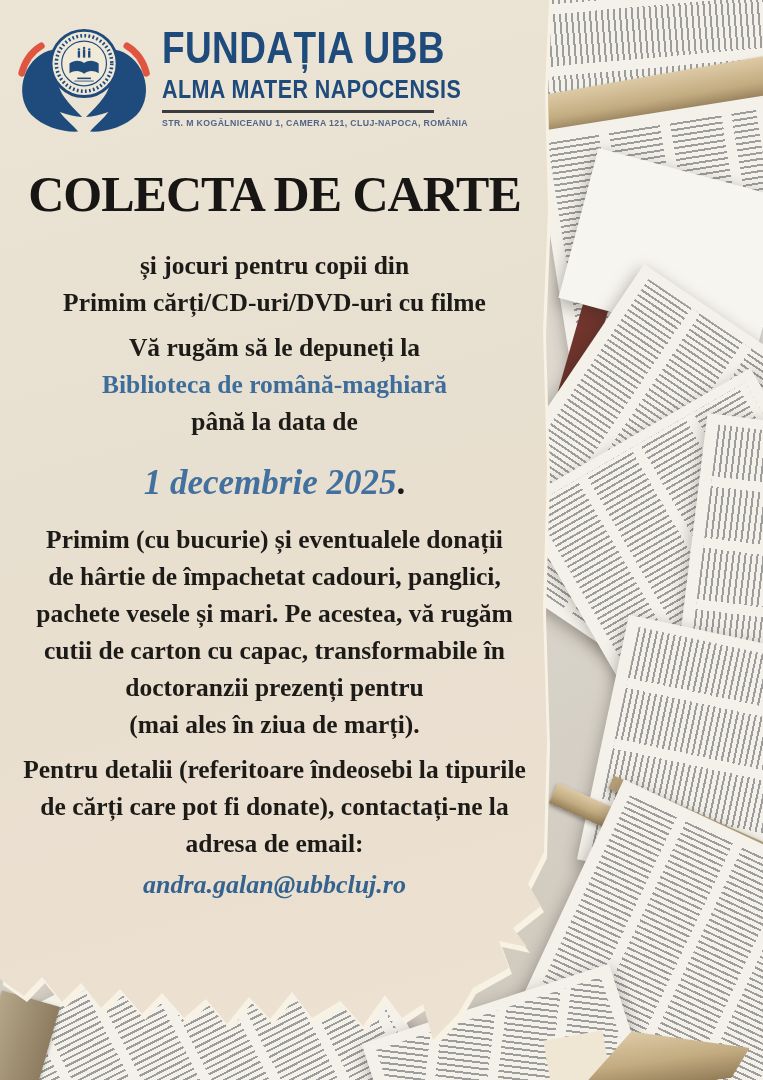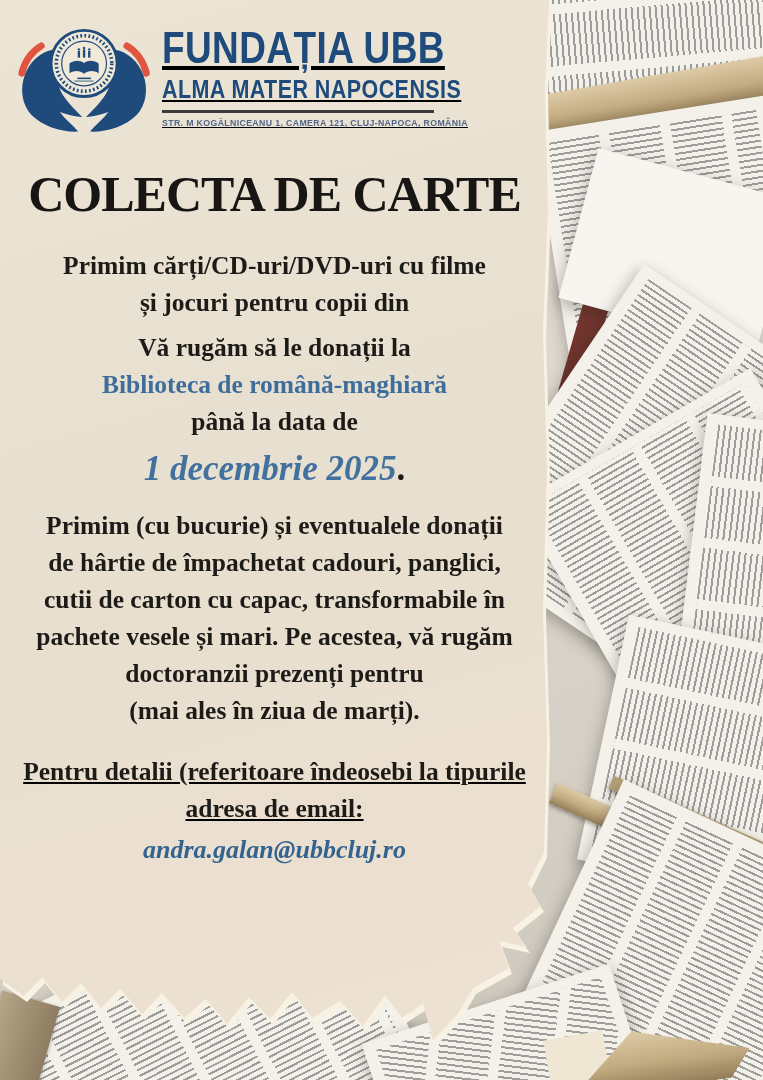--- a/index.html
+++ b/index.html
@@ -28,40 +28,40 @@
   .cream-sliver{position:absolute;background:#efe7d3;}
   
   .paper-rim{position:absolute;inset:0;background:#f8f2e4;clip-path:var(--tear);
     transform:translate(3px,6px);filter:drop-shadow(0 10px 14px rgba(50,40,28,.5));}
   .paper{position:absolute;inset:0;clip-path:var(--tear);
     background:linear-gradient(165deg,#ece4d4 0%,#e7dfcf 40%,#ebdfd0 75%,#efe3d4 100%);}
   .content{position:relative;width:549px;}
   
   .logo-row{display:flex;align-items:flex-start;margin:22px 0 0 14px;height:118px;}
   .logo-svg{width:146px;height:116px;flex:0 0 auto;}
-  .logo-text{margin-top:4px;margin-left:2px;text-decoration:underline;}
+  .logo-text{margin-top:4px;margin-left:2px;}
   .org-name{font-family:"Liberation Sans",sans-serif;font-weight:bold;font-size:44px;line-height:1;
     color:#1e4b7b;transform:scaleX(.84);transform-origin:left top;letter-spacing:.5px;white-space:nowrap;}
   .org-sub{font-family:"Liberation Sans",sans-serif;font-weight:bold;font-size:25px;line-height:1;
     color:#1e4b7b;transform:scaleX(.86);transform-origin:left top;margin-top:7px;letter-spacing:.5px;white-space:nowrap;}
   .rule{width:272px;height:3px;background:#3c3c3c;margin-top:8px;}
   .org-addr{font-family:"Liberation Sans",sans-serif;font-weight:bold;font-size:9.5px;line-height:1;
     color:#51658a;transform:scaleX(.92);transform-origin:left top;margin-top:5px;letter-spacing:.4px;white-space:nowrap;}
   
   .title{margin-top:26px;text-align:center;font-weight:bold;font-size:50px;letter-spacing:-1px;
     color:#171614;line-height:56px;white-space:nowrap;}
   #poster-body{font-weight:bold;font-size:25.5px;}
   .line{text-align:center;line-height:37px;white-space:nowrap;}
   .para{margin:0;}
   .p-intro{margin-top:25px;}
   .p-dropoff{margin-top:8px;}
-  .p-deadline{margin-top:2px;}
+  .p-deadline{margin-top:16px;}
   .p-deadline .line{line-height:54px;}
   .p-extras{margin-top:8px;}
-  .p-contact{margin-top:24px;text-decoration:underline;}
+  .p-contact{margin-top:8px;}
   .p-email{margin-top:4px;}
   .s-dark{color:#1d1b18;}
   .s-blue{color:#3e6d9c;}
   .s-blue-accent{color:#42709f;font-style:italic;font-size:35px;}
   .s-dark-accent{color:#1d1b18;font-size:35px;}
   .s-blue-email{color:#35638f;font-style:italic;font-size:26px;text-decoration:none;}
 </style>
 </head>
 <body>
 
@@ -128,41 +128,42 @@
           <div class="org-sub">ALMA MATER NAPOCENSIS</div>
           <div class="rule"></div>
           <div class="org-addr">STR. M KOGĂLNICEANU 1, CAMERA 121, CLUJ-NAPOCA, ROMÂNIA</div>
         </div>
       </div>
 
       <div class="title">COLECTA DE CARTE</div>
 
       <div id="poster-body">
           <div class="para p-intro">
+            <div class="line"><span class="s-dark">și jocuri pentru copii din</span></div>
             <div class="line"><span class="s-dark">Primim cărți/CD-uri/DVD-uri cu filme</span></div>
-            <div class="line"><span class="s-dark">și jocuri pentru copii din</span></div>
           </div>
           <div class="para p-dropoff">
-            <div class="line"><span class="s-dark">Vă rugăm să le donații la</span></div>
+            <div class="line"><span class="s-dark">Vă rugăm să le depuneți la</span></div>
             <div class="line"><span class="s-blue">Biblioteca de română-maghiară</span></div>
             <div class="line"><span class="s-dark">până la data de</span></div>
           </div>
           <div class="para p-deadline">
             <div class="line"><span class="s-blue-accent">1 decembrie 2025</span><span class="s-dark-accent">.</span></div>
           </div>
           <div class="para p-extras">
             <div class="line"><span class="s-dark">Primim (cu bucurie) și eventualele donații</span></div>
             <div class="line"><span class="s-dark">de hârtie de împachetat cadouri, panglici,</span></div>
+            <div class="line"><span class="s-dark">pachete vesele și mari. Pe acestea, vă rugăm</span></div>
             <div class="line"><span class="s-dark">cutii de carton cu capac, transformabile în</span></div>
-            <div class="line"><span class="s-dark">pachete vesele și mari. Pe acestea, vă rugăm</span></div>
             <div class="line"><span class="s-dark">doctoranzii prezenți pentru</span></div>
             <div class="line"><span class="s-dark">(mai ales în ziua de marți).</span></div>
           </div>
           <div class="para p-contact">
             <div class="line"><span class="s-dark">Pentru detalii (referitoare îndeosebi la tipurile</span></div>
+            <div class="line"><span class="s-dark">de cărți care pot fi donate), contactați-ne la</span></div>
             <div class="line"><span class="s-dark">adresa de email:</span></div>
           </div>
           <div class="para p-email">
             <div class="line"><span class="s-blue-email">andra.galan@ubbcluj.ro</span></div>
           </div>
         </div>
 
     </div>
   </div>
 </div>

